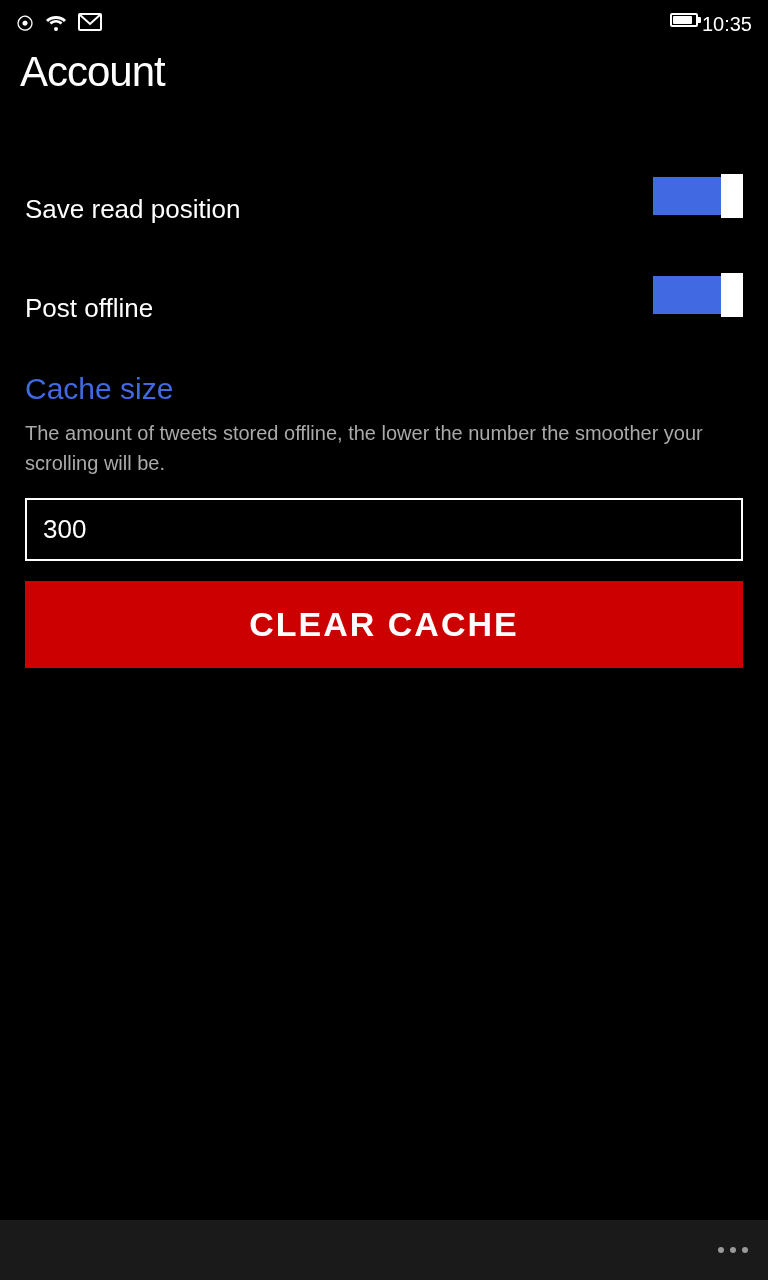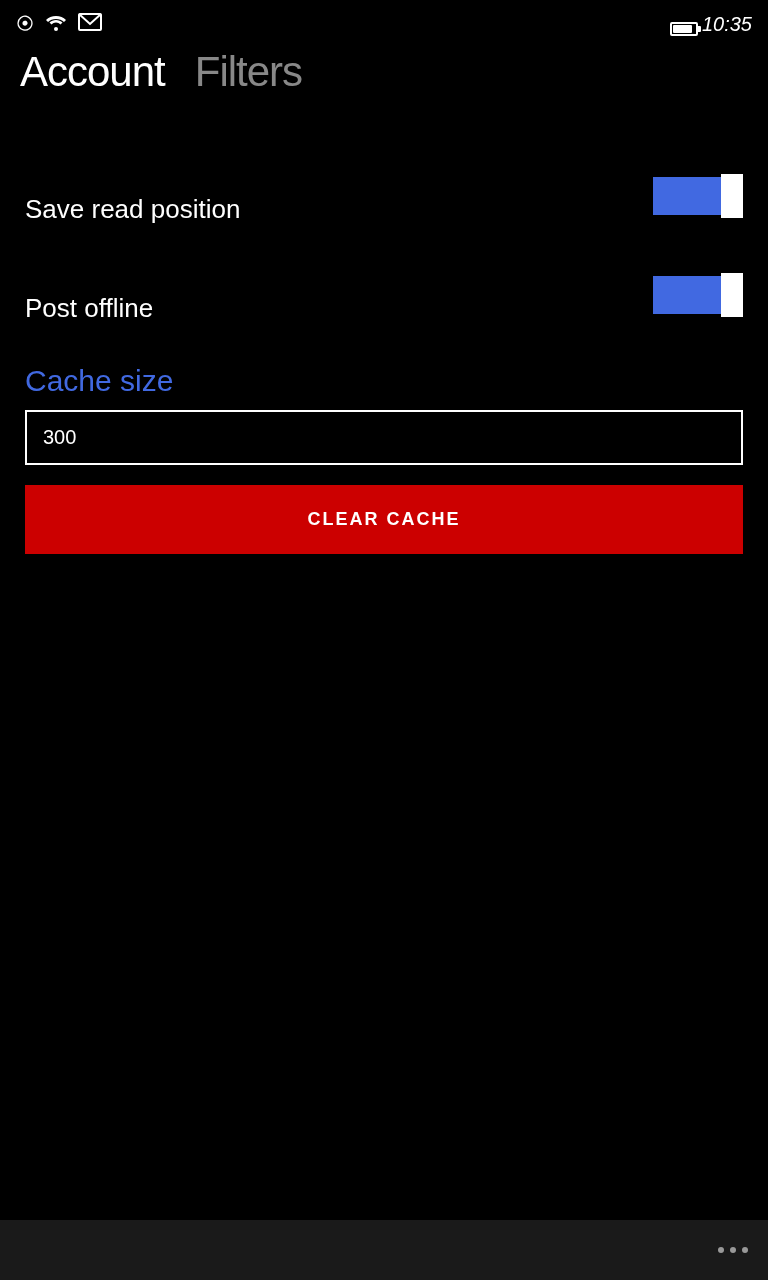--- a/index.html
+++ b/index.html
@@ -33,23 +33,22 @@
       gap: 10px;
     }
 
     .status-icon {
       color: #ffffff;
       font-size: 18px;
     }
 
     .status-right {
       display: flex;
-      align-items: flex-end;
+      align-items: flex-start;
       gap: 4px;
-      font-style: italic;
     }
 
     .battery {
       display: flex;
       align-items: center;
       gap: 4px;
     }
 
     .battery-icon {
       width: 28px;
@@ -161,51 +160,51 @@
       width: 22px;
       height: 44px;
       display: inline-block;
     }
 
     
     .section-header {
       color: #4169e1;
       font-size: 30px;
       font-weight: 400;
-      margin-top: 20px;
+      margin-top: 28px;
       margin-bottom: 12px;
     }
 
     .section-description {
       color: #aaaaaa;
       font-size: 20px;
       line-height: 1.5;
       margin-bottom: 20px;
     }
 
     
     .cache-input {
       width: 100%;
       background: #000000;
       border: 2px solid #ffffff;
       color: #ffffff;
-      font-size: 20px;
+      font-size: 26px;
       padding: 14px 16px;
       margin-bottom: 20px;
       outline: none;
     }
 
     
     .clear-cache-btn {
       width: 100%;
       background-color: #cc0000;
       color: #ffffff;
       border: none;
       padding: 24px;
-      font-size: 18px;
+      font-size: 34px;
       font-weight: 700;
       letter-spacing: 2px;
       text-transform: uppercase;
       cursor: pointer;
       text-align: center;
     }
 
     
     .bottom-bar {
       position: fixed;
@@ -260,21 +259,20 @@
       <div class="battery-icon">
         <div class="battery-fill"></div>
       </div>
     </div>
     <span class="time">10:35</span>
   </div>
 </div>
 
 <nav class="tab-nav">
   <div class="tab-item active">Account</div>
-  <div class="tab-item">Filters</div>
 </nav>
 
 <div class="content">
 
   <div class="toggle-row">
     <span class="toggle-label">Save read position</span>
     <div class="toggle-switch">
       <div class="toggle-track">
         <span class="toggle-on"></span>
         <span class="toggle-off"></span>
@@ -287,20 +285,21 @@
     <div class="toggle-switch">
       <div class="toggle-track">
         <span class="toggle-on"></span>
         <span class="toggle-off"></span>
       </div>
     </div>
   </div>
 
   <div>
     <h2 class="section-header">Cache size</h2>
+    <p class="section-description">The amount of tweets stored offline, the lower the number the smoother your scrolling will be.</p>
     <input class="cache-input" type="number" value="300" style="">
     <button class="clear-cache-btn">CLEAR CACHE</button>
   </div>
 
 </div>
 
 <div class="bottom-bar">
   <span class="dot small"></span>
   <span class="dot small"></span>
   <span class="dot small"></span>

